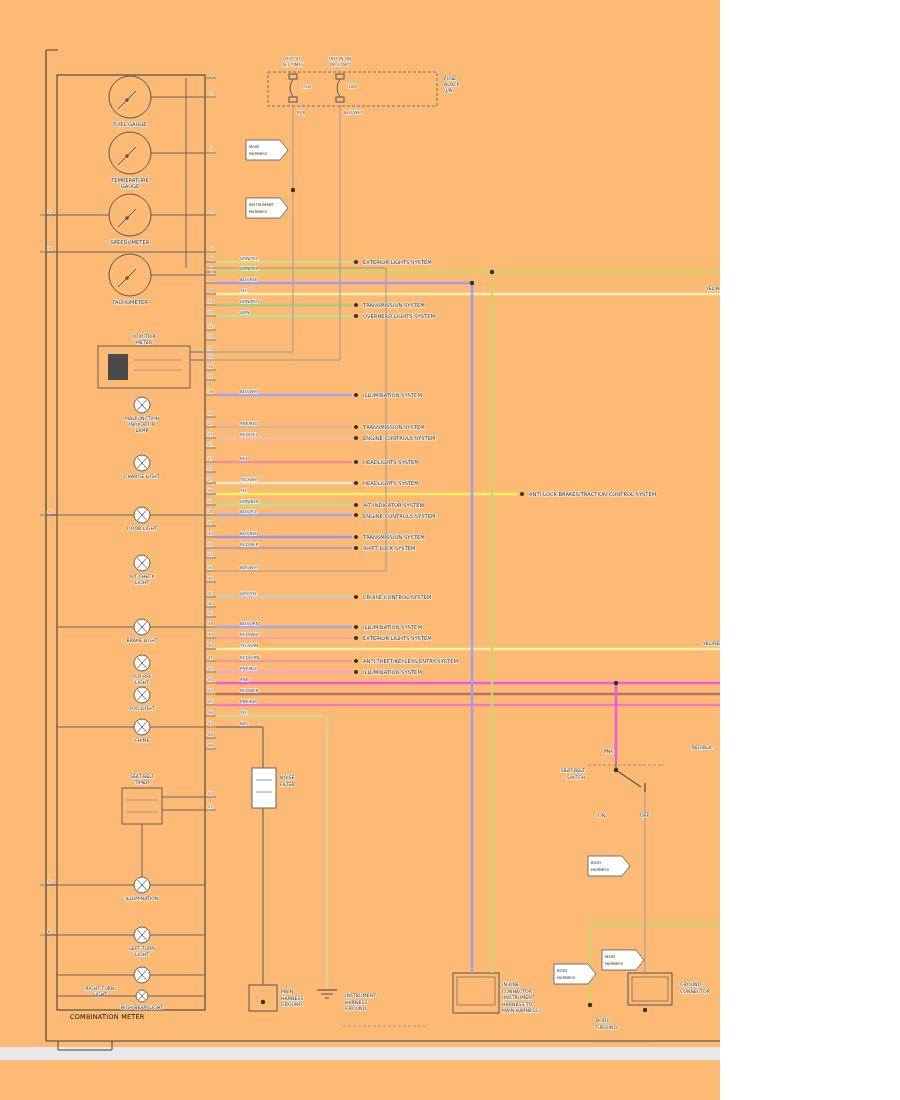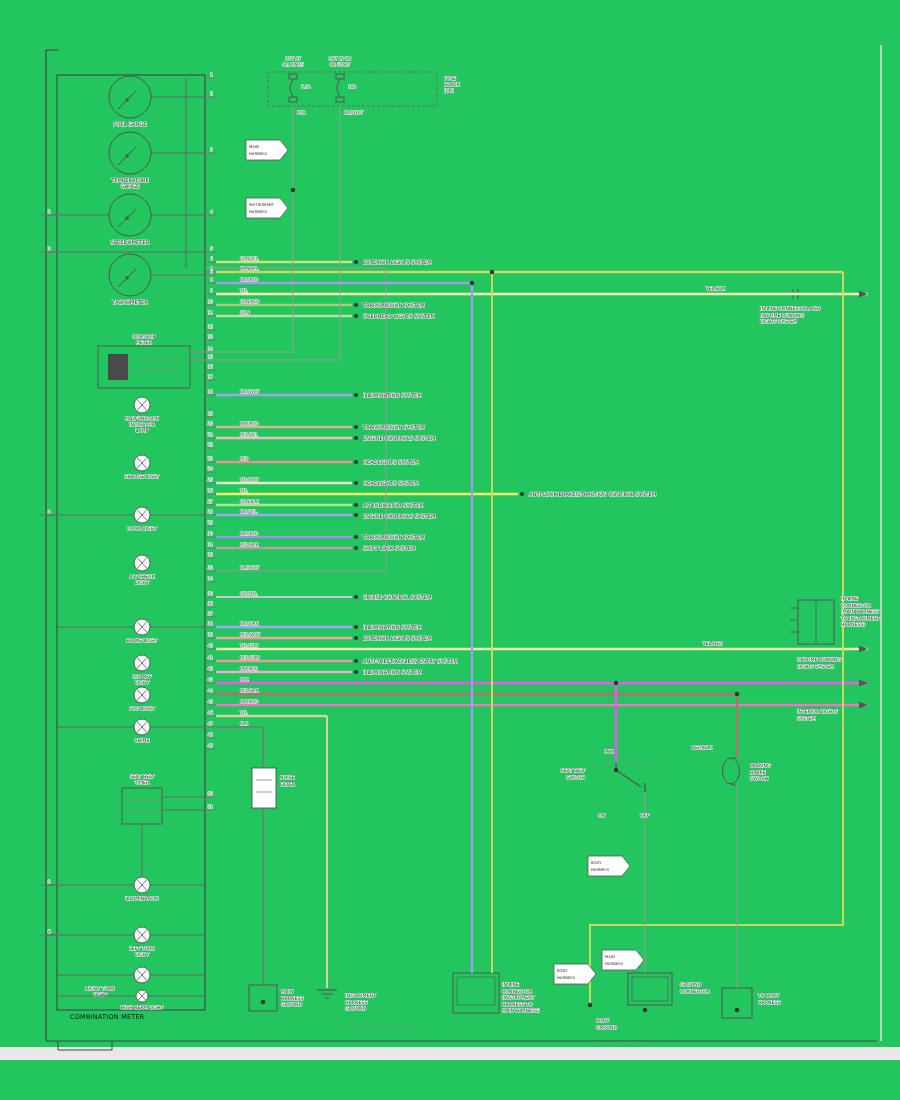--- a/index.html
+++ b/index.html
@@ -1,16 +1,16 @@
 <!DOCTYPE html>
 <html><head>
 <meta charset="utf-8">
 <style>
   html,body{margin:0;padding:0;background:#fff}
-  #page{position:relative;width:900px;height:1100px;background:#22c55e;overflow:hidden}
+  #page{position:relative;width:720px;height:1100px;background:#fdba74;overflow:hidden}
   svg{position:absolute;left:0;top:0}
   text{font-family:"DejaVu Sans",sans-serif}
   .t38{font-size:3.8px;fill:#333}
   .t40{font-size:4.2px;fill:#333}
   .pin{fill:#555}
   .t45{font-size:4.7px;fill:#2b2b2b}
   .t50{font-size:5.2px;fill:#222}
   .t55{font-size:6.4px;fill:#111;letter-spacing:.3px}
   .h{paint-order:stroke;stroke:#ffffff;stroke-width:1.1px;stroke-linejoin:round}
 </style>

